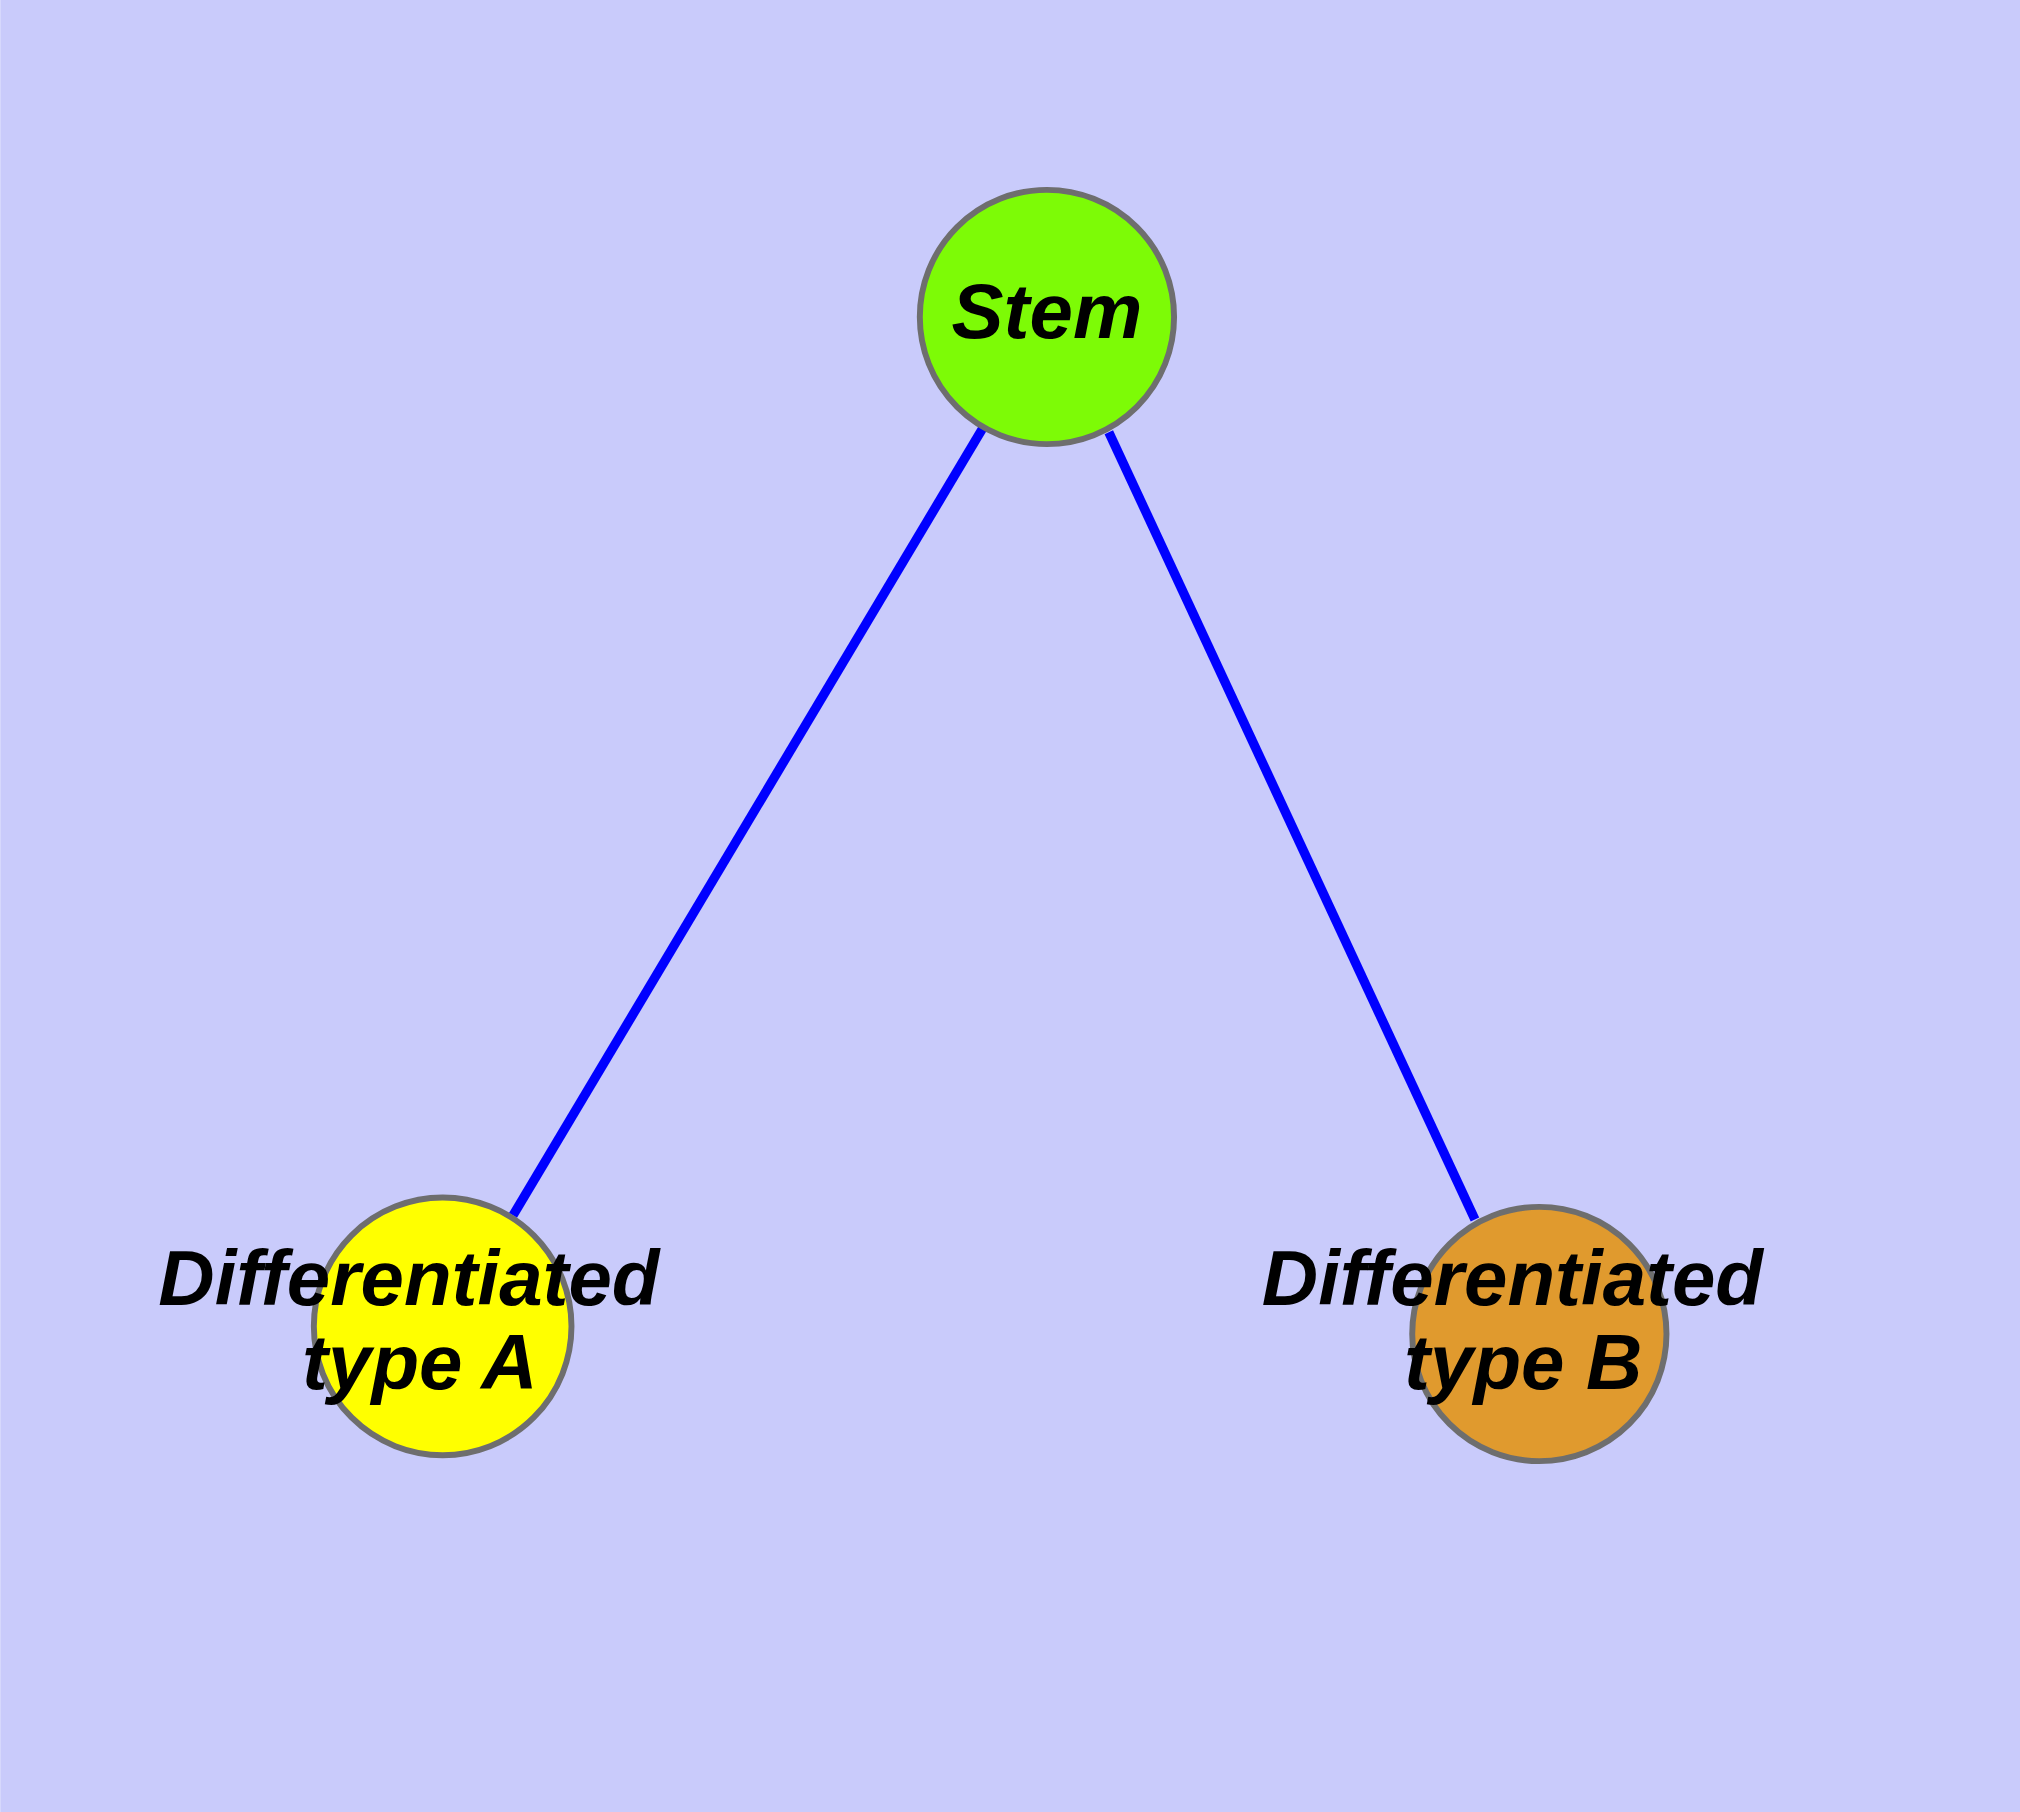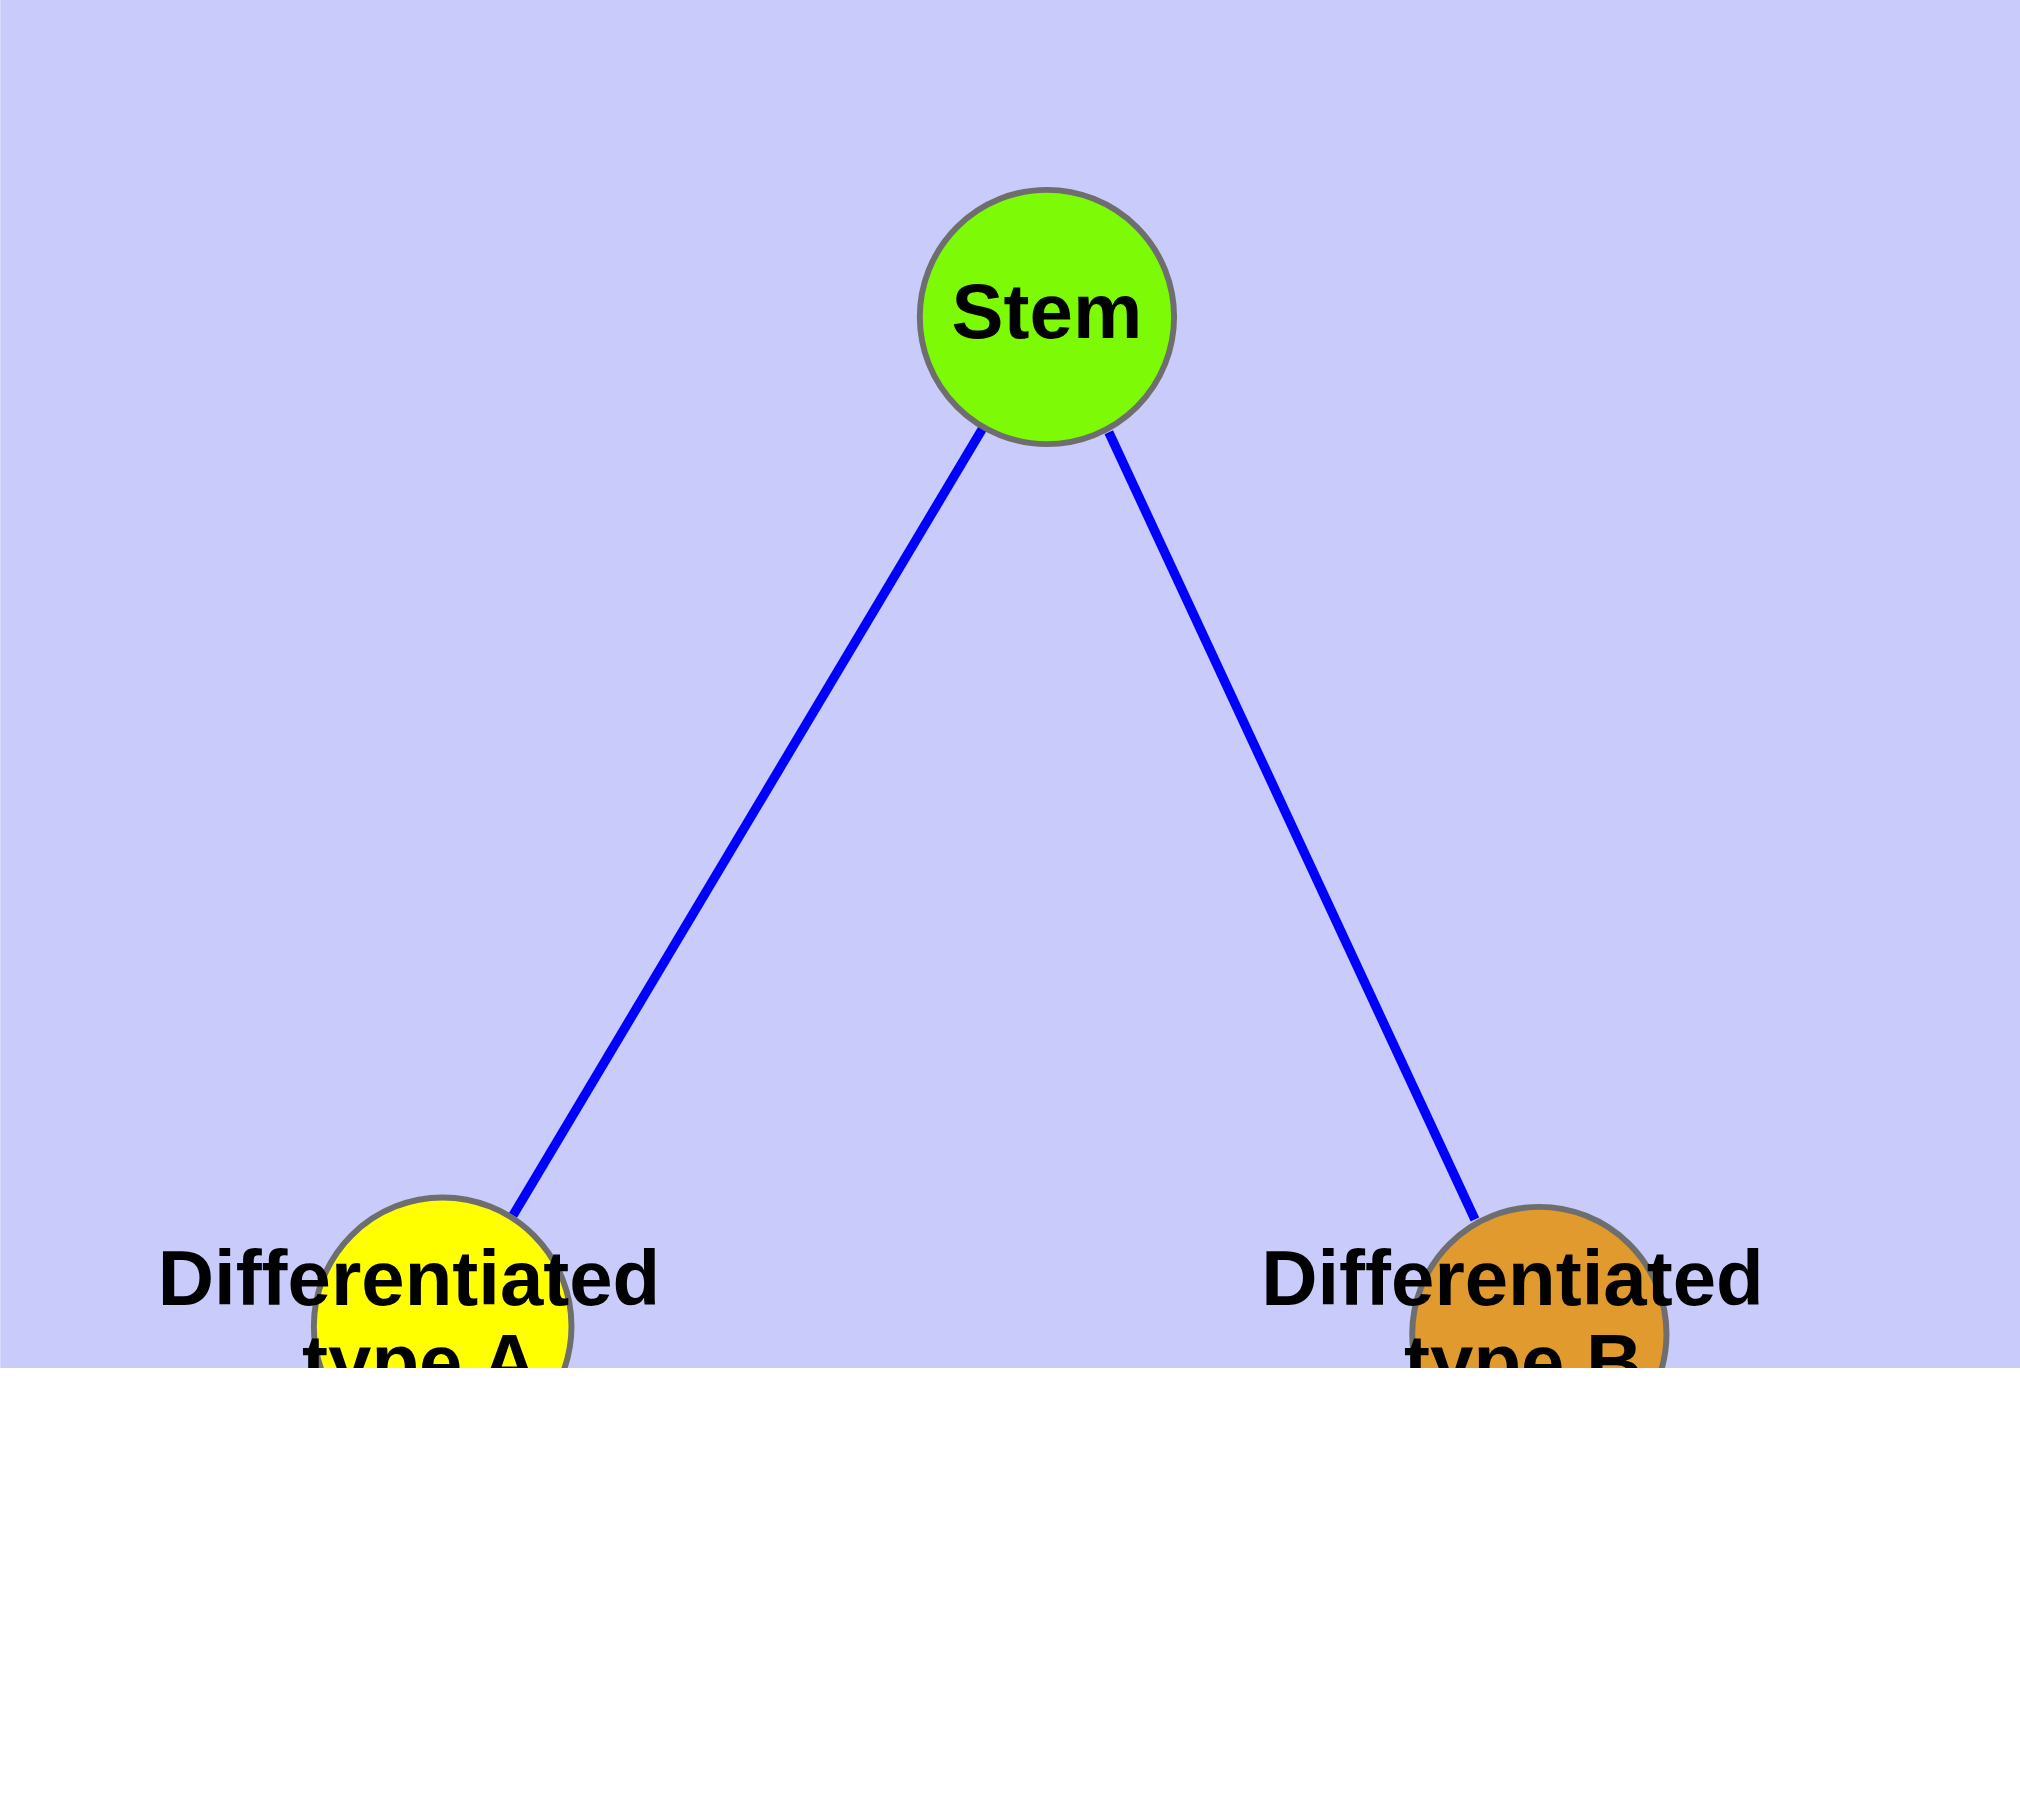--- a/index.html
+++ b/index.html
@@ -28,21 +28,21 @@
     fill: #000000;
     text-anchor: middle;
     dominant-baseline: middle;
   }
   .node-circle { stroke: #6e6e6e; stroke-width: 7; }
   .edge-line { stroke-linecap: butt; }
 </style>
 </head>
 <body>
 
-<div id="canvas" style="width: 2021px; height: 1368px;">
+<div id="canvas" style="width: 2021px; height: 1812px; font-style: italic;">
   <svg id="graph-svg" viewBox="0 0 2384 2138" xmlns="http://www.w3.org/2000/svg" style="width: 2021px; height: 1812px;">
 
     <rect id="bg-rect" x="0" y="0" width="2384" height="2138" fill="#c9cbfb"></rect>
 
     <g>
       <line class="edge-line" id="edge-0" x1="1160" y1="504" x2="605" y2="1434" stroke="#0000ff" stroke-width="11"></line>
       <line class="edge-line" id="edge-1" x1="1308" y1="510" x2="1740" y2="1439" stroke="#0000ff" stroke-width="11"></line>
     </g>
 
     <g>

